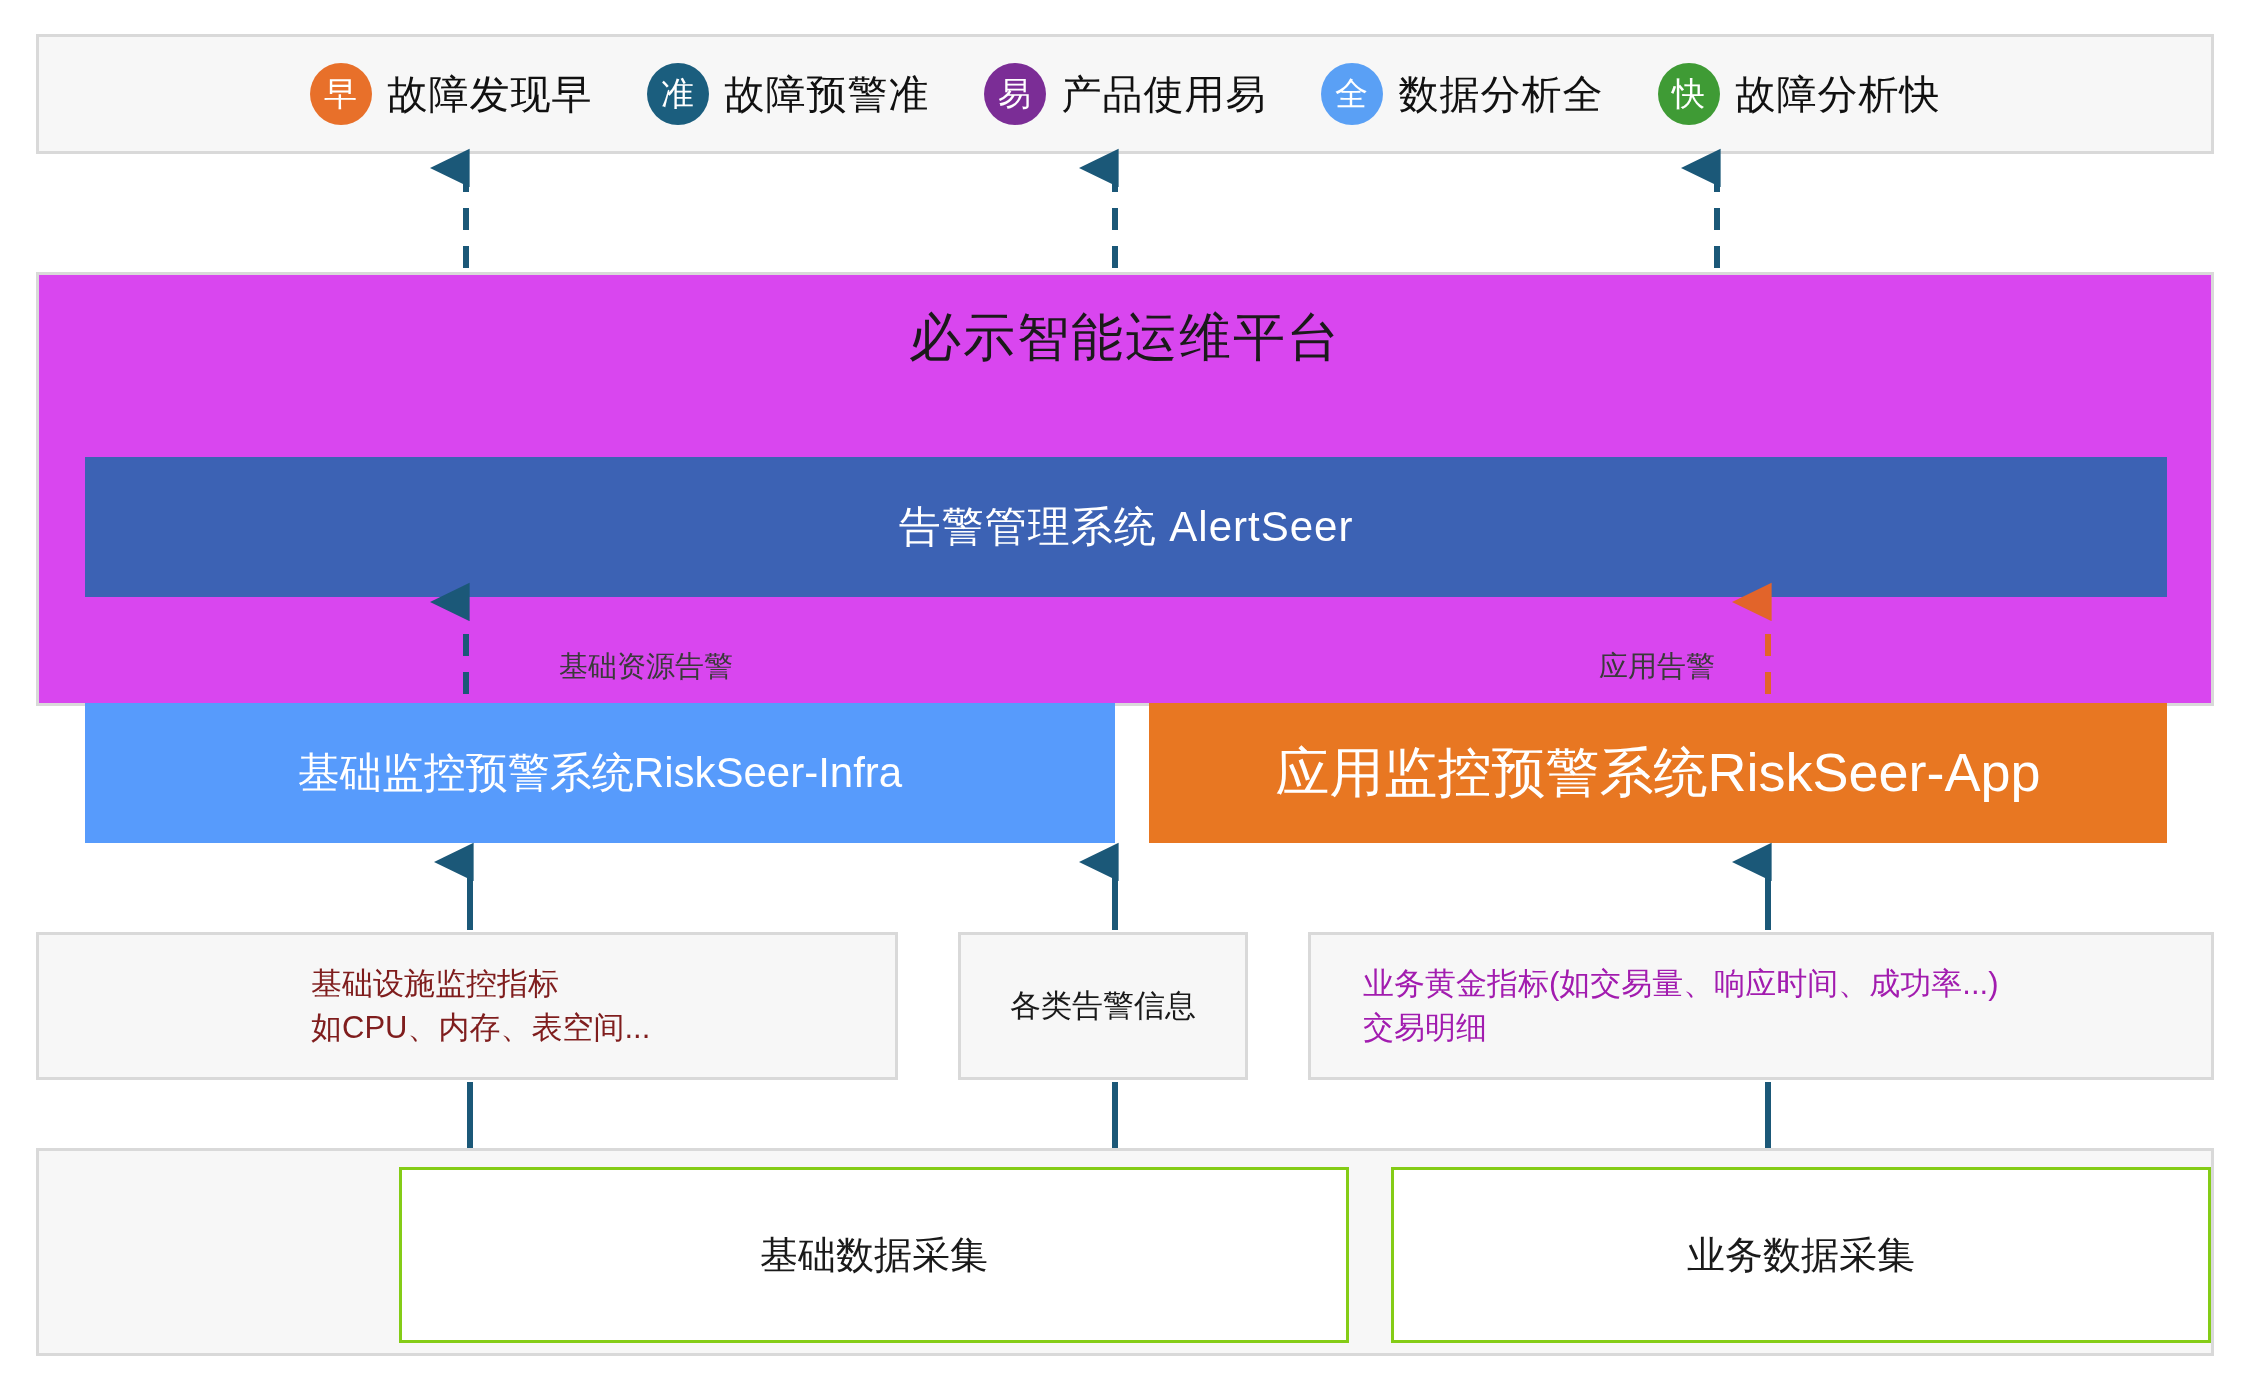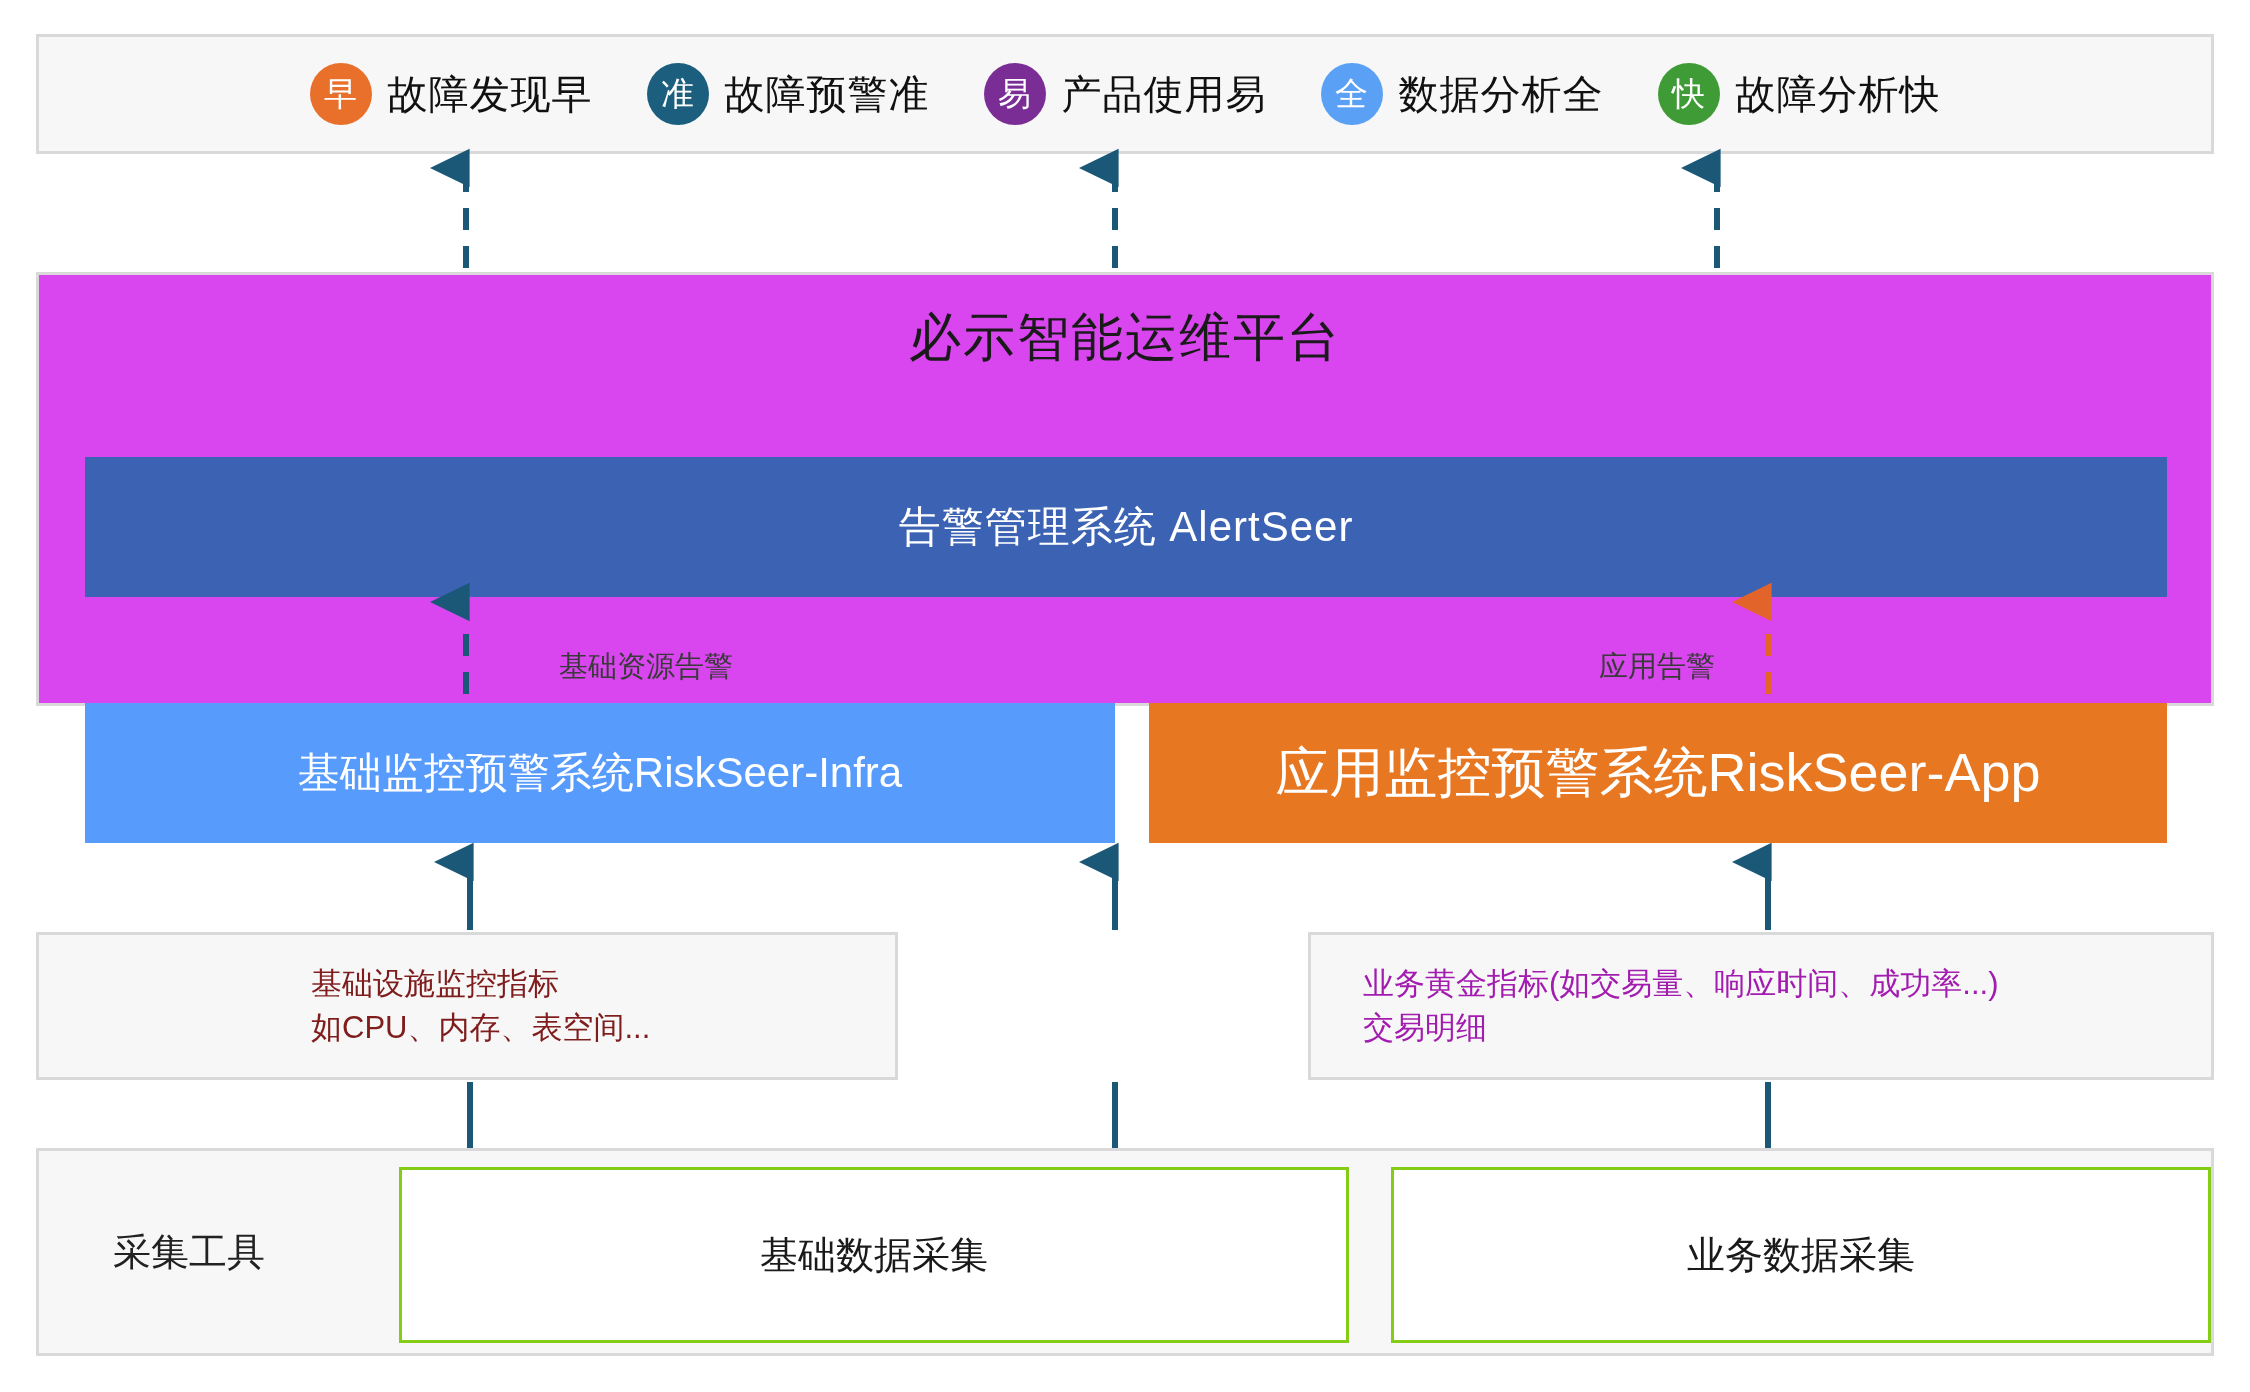--- a/index.html
+++ b/index.html
@@ -261,28 +261,30 @@
 
     <div class="conn-label" id="label-app-alert">应用告警</div>
 
   </div>
 
   <div class="panel" id="infra-metrics-box">
     <div class="box-text" id="infra-metrics-text">基础设施监控指标
 如CPU、内存、表空间...</div>
   </div>
 
+  <div class="panel" id="alert-info-box">
+    <div class="box-text" id="alert-info-text">各类告警信息</div>
+  </div>
 
   <div class="panel" id="biz-metrics-box">
     <div class="box-text" id="biz-metrics-text">业务黄金指标(如交易量、响应时间、成功率...)
 交易明细</div>
   </div>
 
   <div class="panel" id="collector-panel">
-    <div id="collector-label">采集工具</div>
     <div class="collector-box" id="collector-basic">基础数据采集</div>
     <div class="collector-box" id="collector-biz">业务数据采集</div>
   </div>
 
   <svg id="arrow-layer" viewBox="0 0 2250 1392" xmlns="http://www.w3.org/2000/svg">
     <defs>
       <marker id="head-blue" markerWidth="7" markerHeight="7" refX="3.2" refY="6" orient="auto" markerUnits="strokeWidth">
         <path d="M3.2,0 L6.4,6.6 L0,6.6 Z" fill="#1b5878"></path>
       </marker>
       <marker id="head-orange" markerWidth="7" markerHeight="7" refX="3.2" refY="6" orient="auto" markerUnits="strokeWidth">

